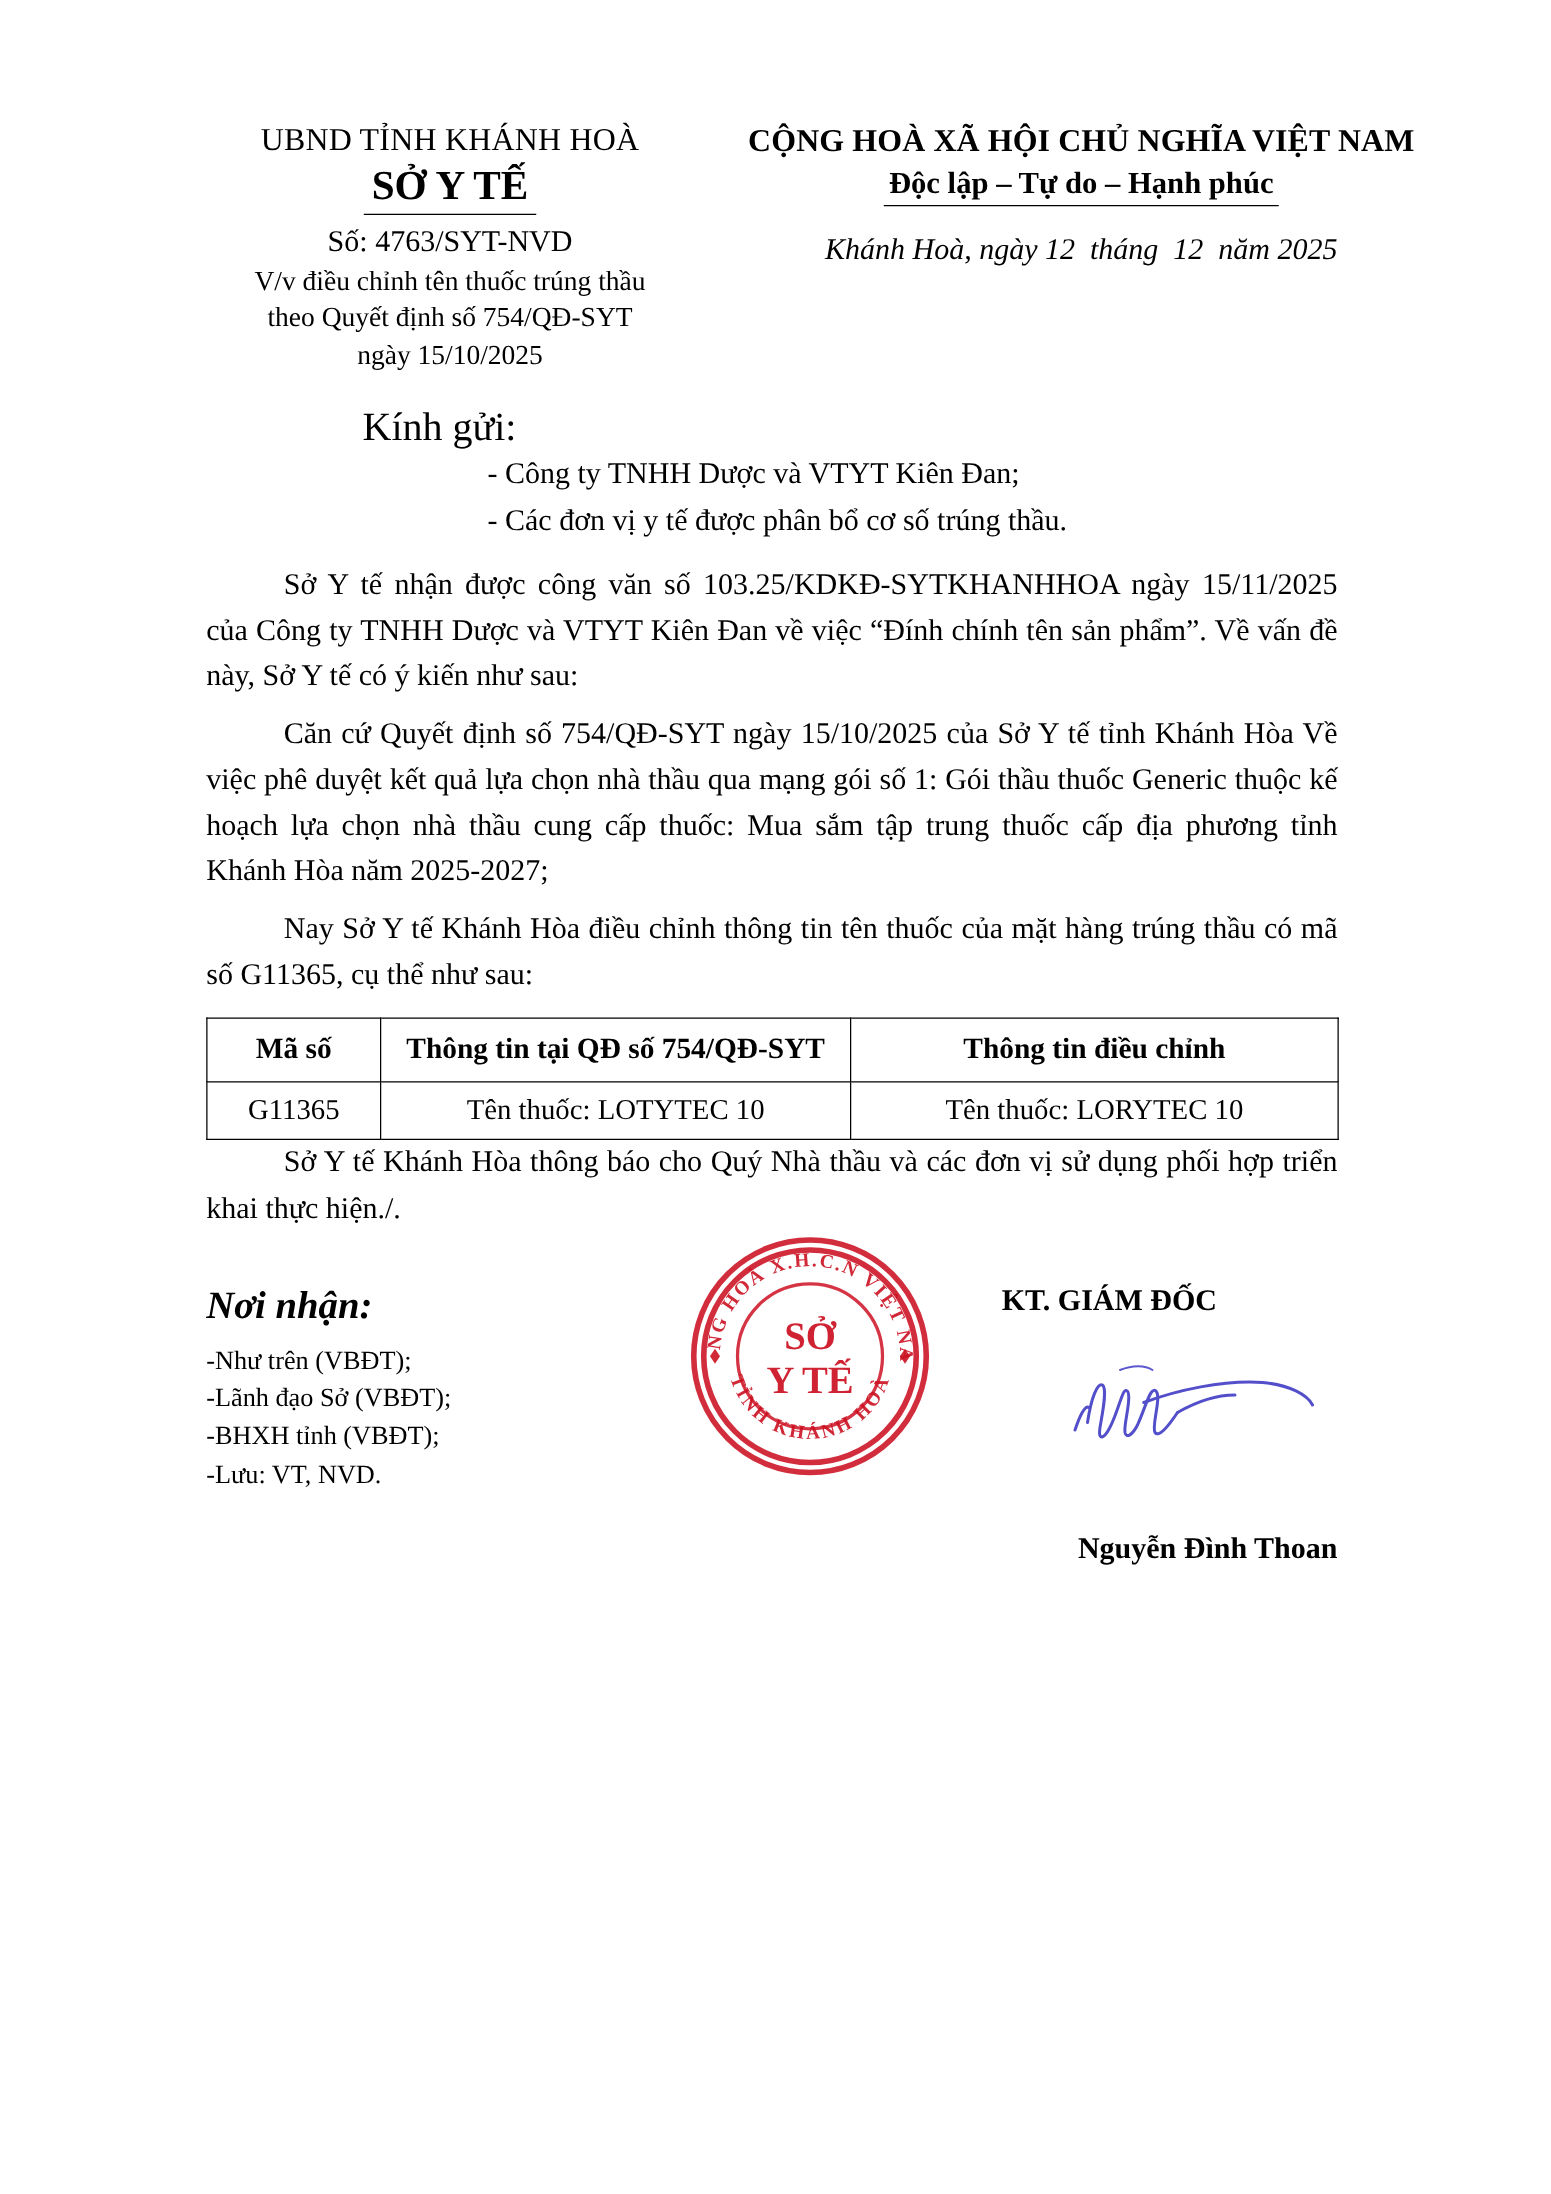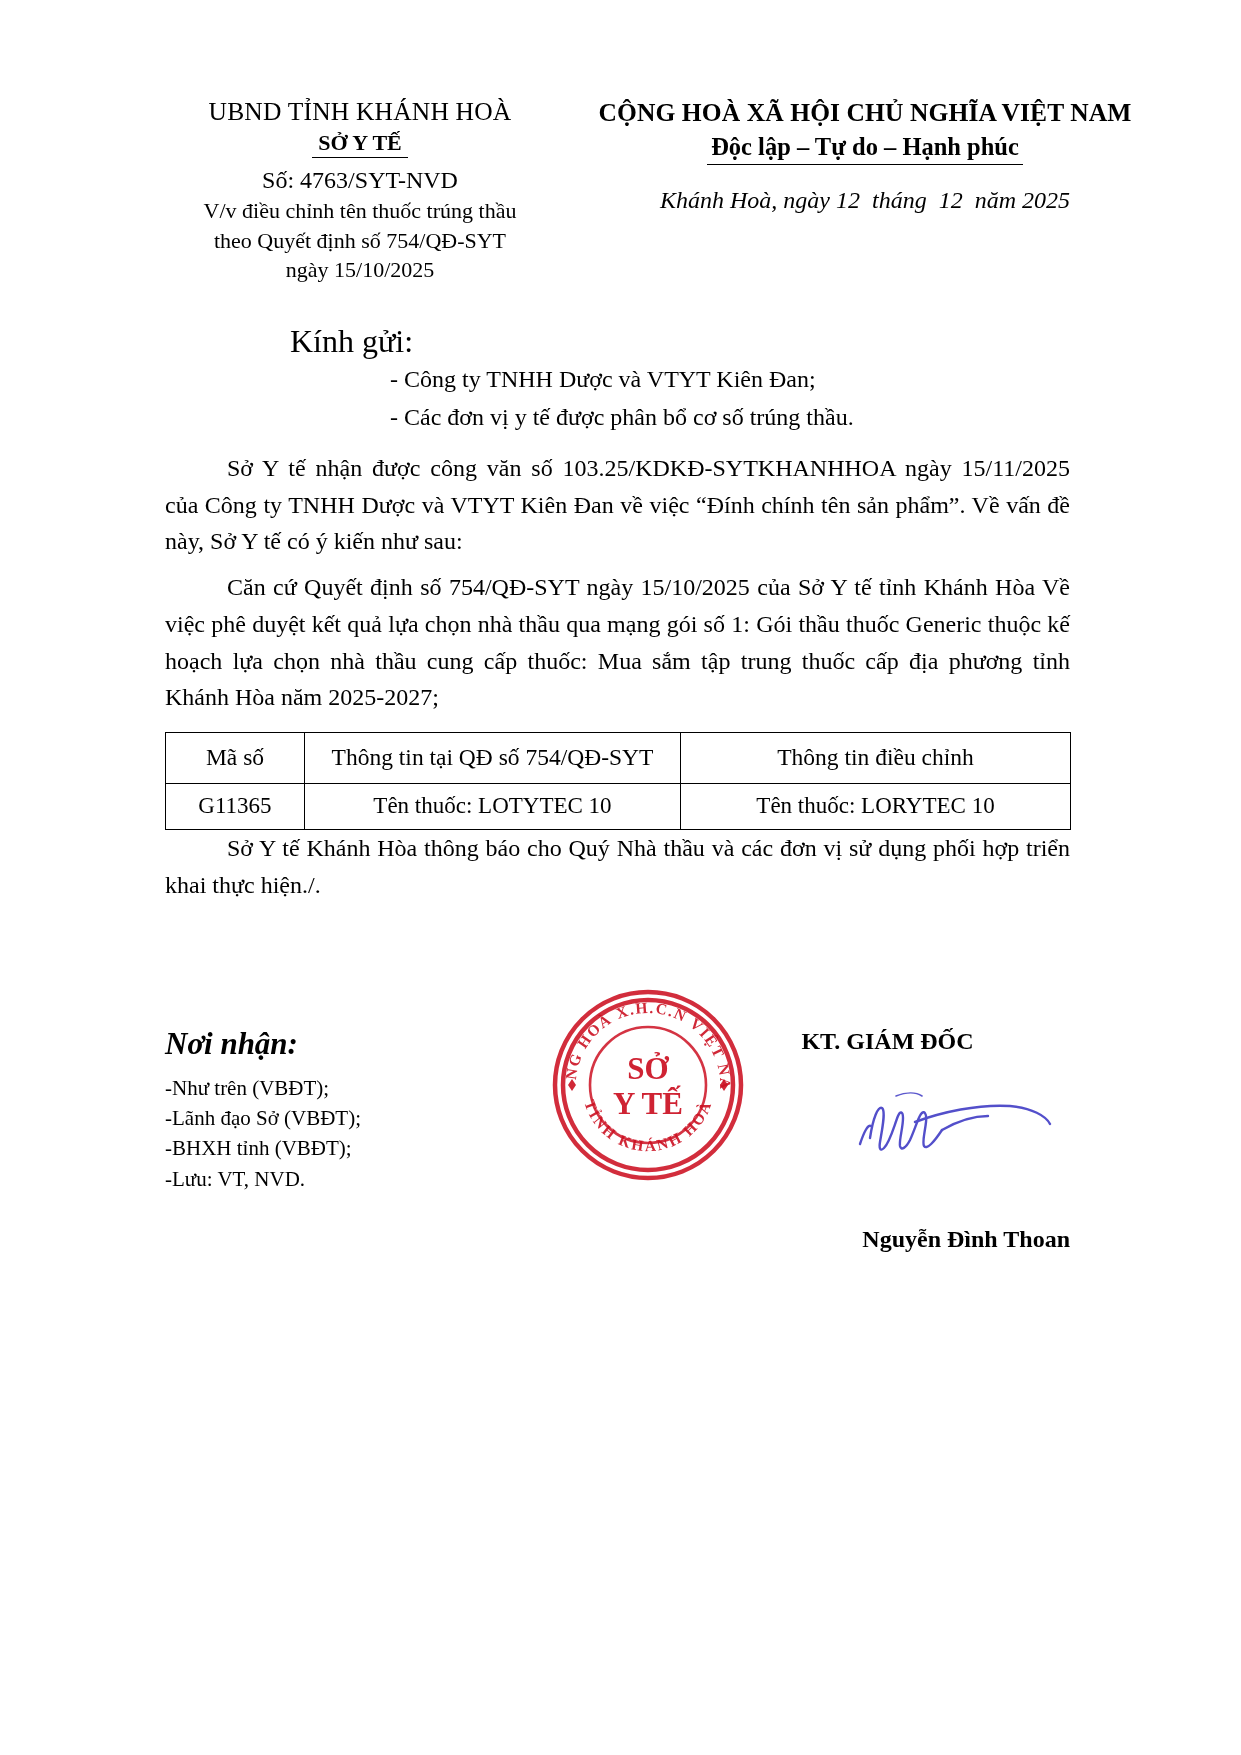--- a/index.html
+++ b/index.html
@@ -41,21 +41,21 @@
     width: 560px;
     text-align: center;
   }
   .org-line1 {
     font-size: 25.5px;
     letter-spacing: 0.2px;
     line-height: 1.28;
   }
   .org-line2 {
     font-weight: bold;
-    font-size: 22px;
+    font-size: 33px;
     line-height: 1.25;
     display: inline-block;
     border-bottom: 1.6px solid #000;
     padding: 0 6px 1px 6px;
   }
   .so-line {
     font-size: 24px;
     margin-top: 7px;
     line-height: 1.3;
   }
@@ -128,21 +128,21 @@
     border-collapse: collapse;
     table-layout: fixed;
   }
   .tbl td, .tbl th {
     border: 1.4px solid #000;
     text-align: center;
     vertical-align: middle;
     font-size: 23px;
   }
   .tbl th {
-    font-weight: normal;
+    font-weight: bold;
     padding: 11px 4px 12px 4px;
     font-size: 23.5px;
   }
   .tbl td {
     padding: 9px 4px 10px 4px;
   }
   .col-ma { width: 139px; }
   .col-qd { width: 376px; }
   .col-dc { width: 390px; }
 
@@ -244,20 +244,21 @@
 
   <div class="kinhgui">Kính gửi:</div>
   <div class="recip-list">
     <div class="recip-item">- Công ty TNHH Dược và VTYT Kiên Đan;</div>
     <div class="recip-item">- Các đơn vị y tế được phân bổ cơ số trúng thầu.</div>
   </div>
 
   <div class="body-wrap">
     <p class="para">Sở Y tế nhận được công văn số 103.25/KDKĐ-SYTKHANHHOA ngày 15/11/2025 của Công ty TNHH Dược và VTYT Kiên Đan về việc “Đính chính tên sản phẩm”. Về vấn đề này, Sở Y tế có ý kiến như sau:</p>
     <p class="para">Căn cứ Quyết định số 754/QĐ-SYT ngày 15/10/2025 của Sở Y tế tỉnh Khánh Hòa Về việc phê duyệt kết quả lựa chọn nhà thầu qua mạng gói số 1: Gói thầu thuốc Generic thuộc kế hoạch lựa chọn nhà thầu cung cấp thuốc: Mua sắm tập trung thuốc cấp địa phương tỉnh Khánh Hòa năm 2025-2027;</p>
+    <p class="para">Nay Sở Y tế Khánh Hòa điều chỉnh thông tin tên thuốc của mặt hàng trúng thầu có mã số G11365, cụ thể như sau:</p>
 
     <table class="tbl">
       <colgroup>
         <col class="col-ma">
           <col class="col-qd">
           <col class="col-dc">
       </colgroup>
       <thead>
         <tr>
           <th>Mã số</th>

